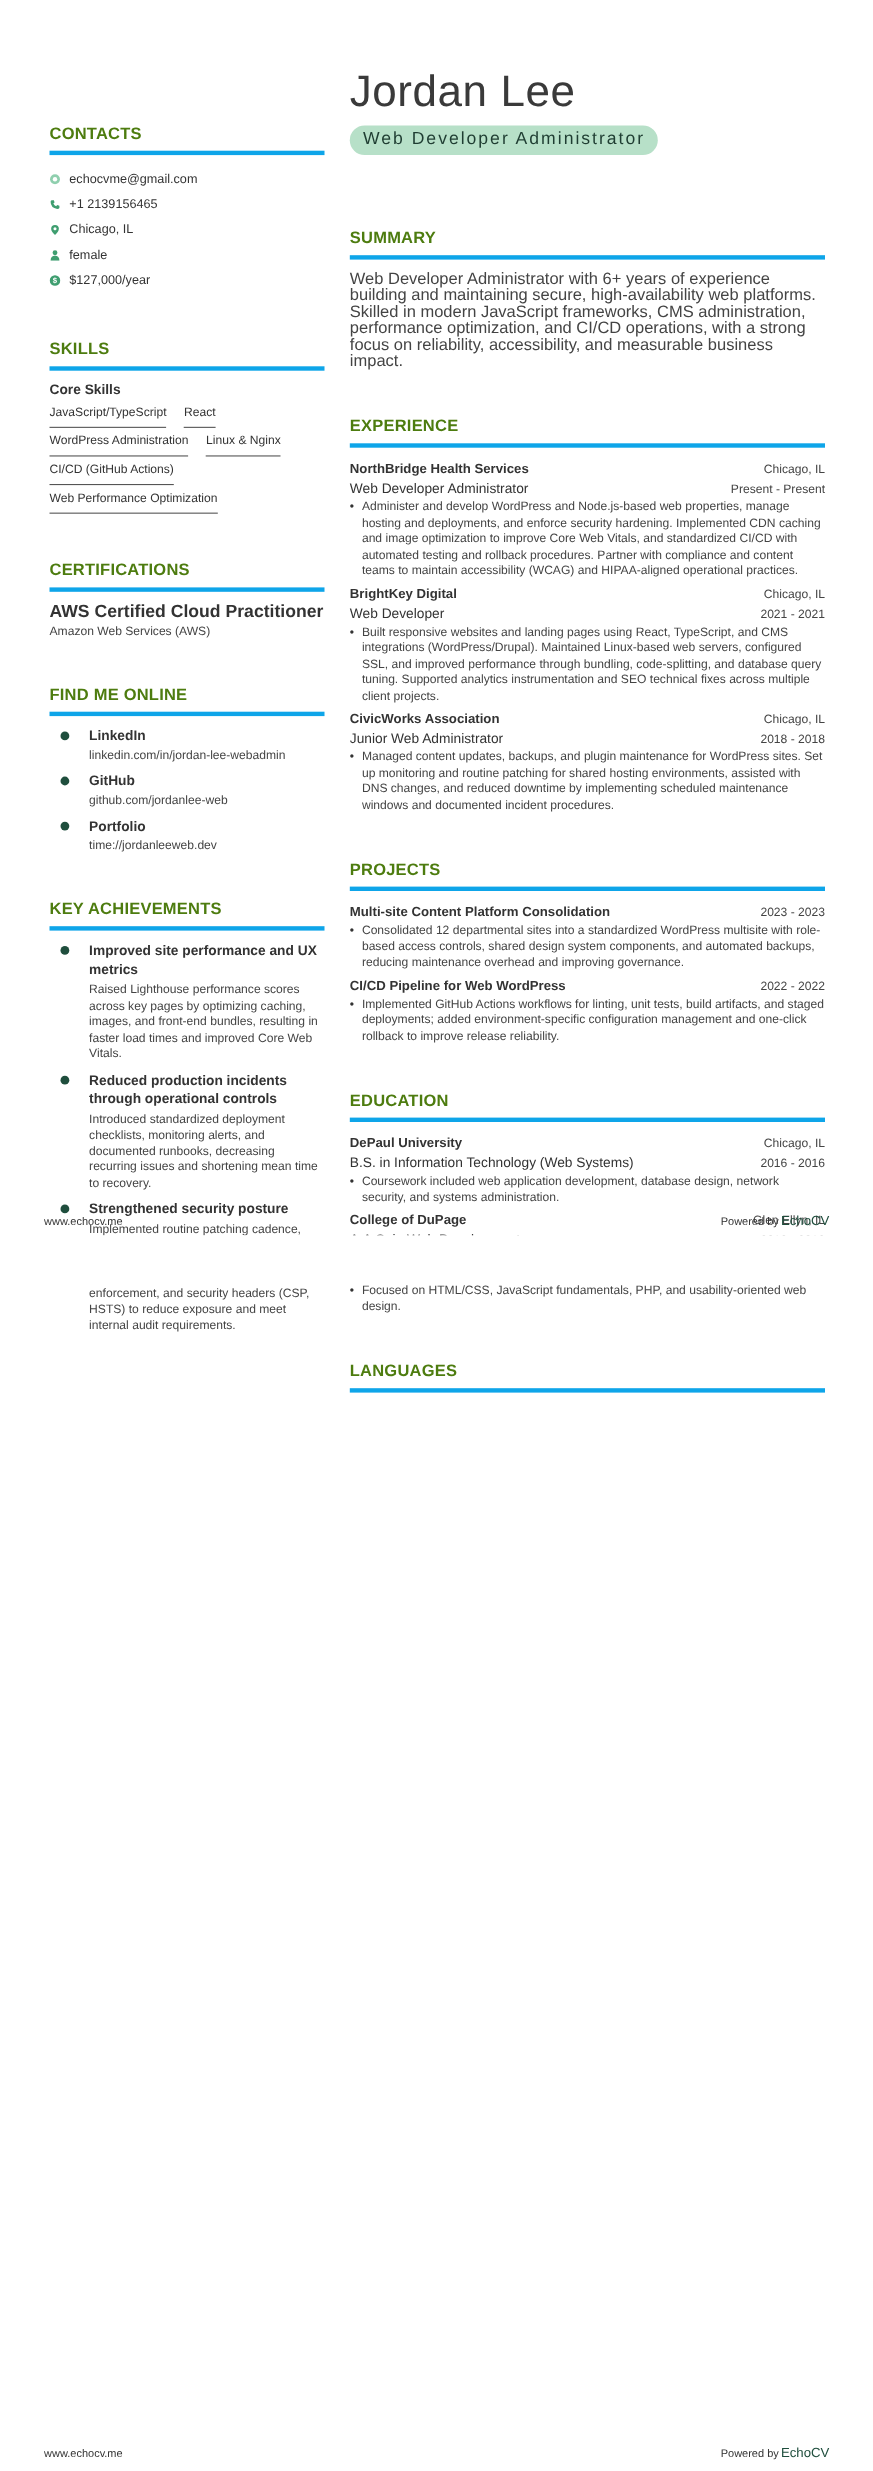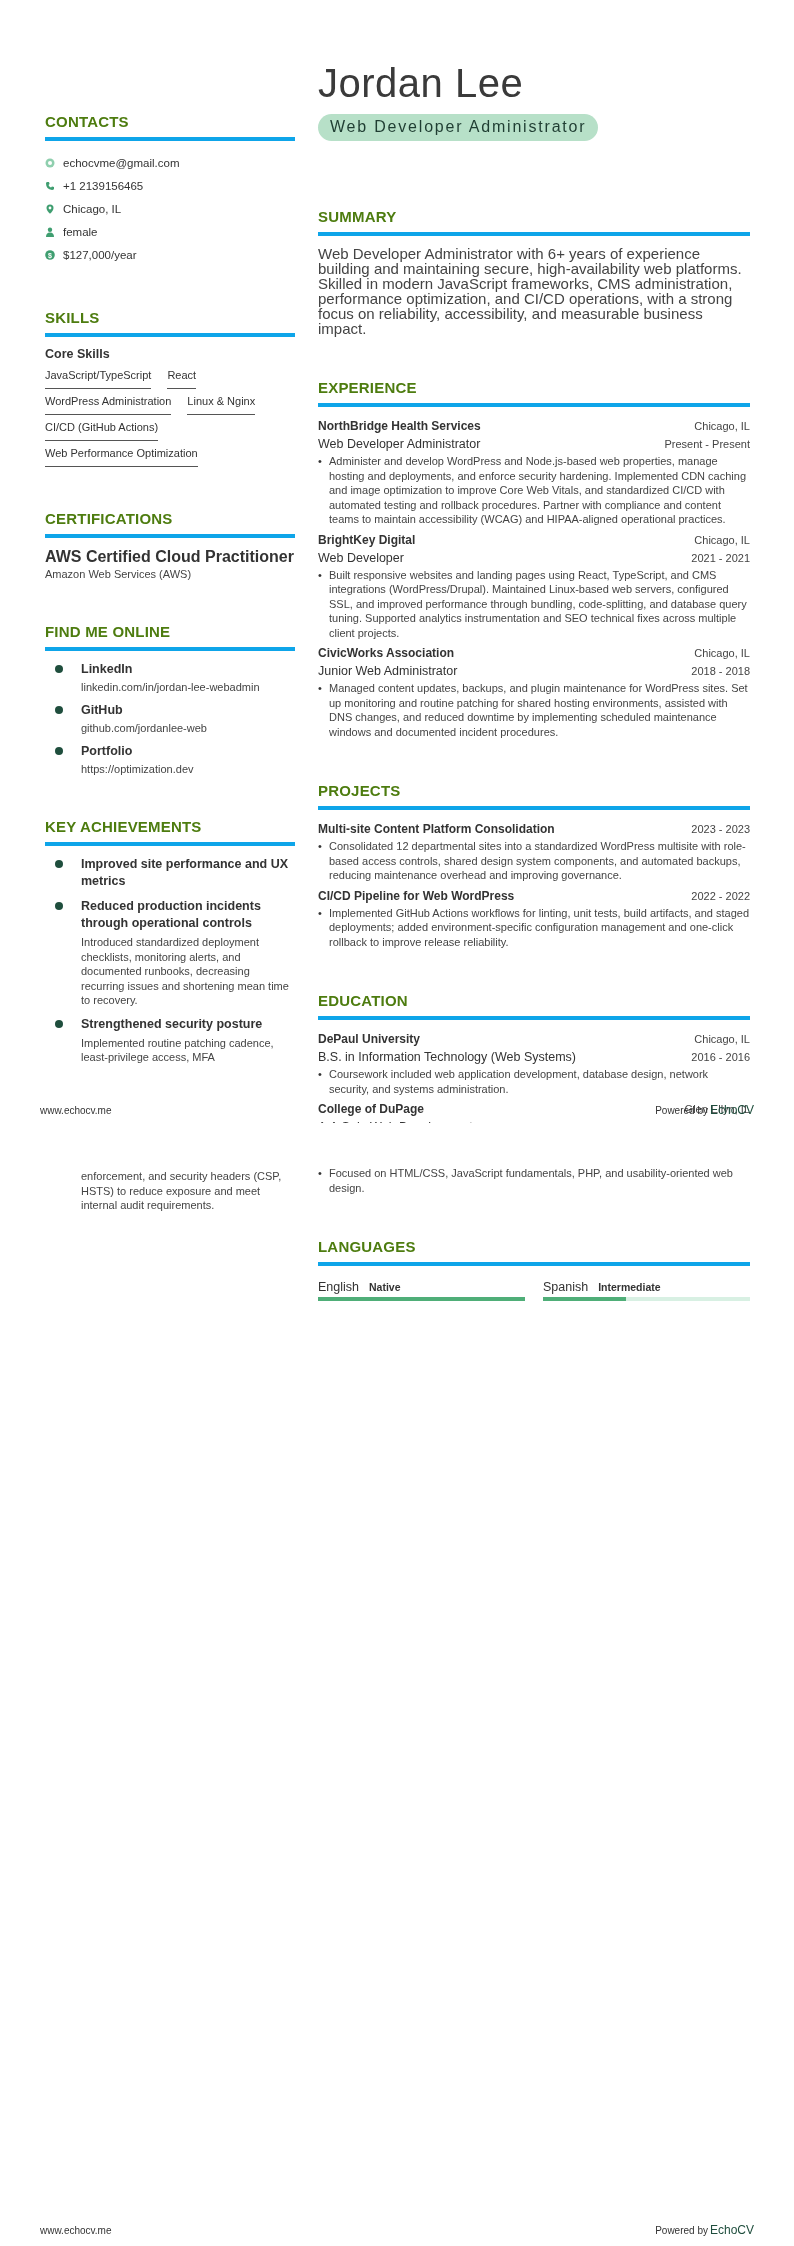--- a/index.html
+++ b/index.html
@@ -143,29 +143,30 @@
         <div class="online-url">linkedin.com/in/jordan-lee-webadmin</div>
       </div>
       <div class="online-item">
         <span class="bullet-dot"></span>
         <div class="online-title">GitHub</div>
         <div class="online-url">github.com/jordanlee-web</div>
       </div>
       <div class="online-item">
         <span class="bullet-dot"></span>
         <div class="online-title">Portfolio</div>
-        <div class="online-url">https://optimization.dev</div>
+        <div class="online-url">time://jordanleeweb.dev</div>
       </div>
     </div>
 
     <div style="margin-top:20px;">
       <div class="sec-title">KEY ACHIEVEMENTS</div>
       <div class="ach-item">
         <span class="bullet-dot"></span>
         <div class="ach-title">Improved site performance and UX metrics</div>
+        <div class="ach-desc">Raised Lighthouse performance scores across key pages by optimizing caching, images, and front-end bundles, resulting in faster load times and improved Core Web Vitals.</div>
       </div>
       <div class="ach-item">
         <span class="bullet-dot"></span>
         <div class="ach-title">Reduced production incidents through operational controls</div>
         <div class="ach-desc">Introduced standardized deployment checklists, monitoring alerts, and documented runbooks, decreasing recurring issues and shortening mean time to recovery.</div>
       </div>
       <div class="ach-item">
         <span class="bullet-dot"></span>
         <div class="ach-title">Strengthened security posture</div>
         <div class="ach-desc">Implemented routine patching cadence, least-privilege access, MFA</div>
@@ -274,40 +275,20 @@
     <div class="ach-item">
       <div class="ach-desc">enforcement, and security headers (CSP, HSTS) to reduce exposure and meet internal audit requirements.</div>
     </div>
   </div>
 
   <div class="col-right" style="top:43px;">
     <div class="bul" style="margin-top:0;">Focused on HTML/CSS, JavaScript fundamentals, PHP, and usability-oriented web design.</div>
 
     <div style="margin-top:18px;">
       <div class="sec-title" style="margin-bottom:14px;">LANGUAGES</div>
-      <div class="lang-row">
-        <div class="lang">
-          <div class="lang-head">
-              <span class="lang-name">English</span>
-              <span class="lang-level">Native</span>
-            </div>
-          <div class="lang-bar">
-              <div class="lang-fill" style="width:100%;"></div>
-            </div>
-        </div>
-        <div class="lang">
-          <div class="lang-head">
-              <span class="lang-name">Spanish</span>
-              <span class="lang-level">Intermediate</span>
-            </div>
-          <div class="lang-bar">
-              <div class="lang-fill" style="width:40%;"></div>
-            </div>
-        </div>
-      </div>
     </div>
   </div>
 
   <div class="footer" style="top:1100px;">
     <span>www.echocv.me</span>
     <span><span class="powered">Powered by</span><span class="brand">EchoCV</span></span>
   </div>
 </div>
 
 </body></html>

